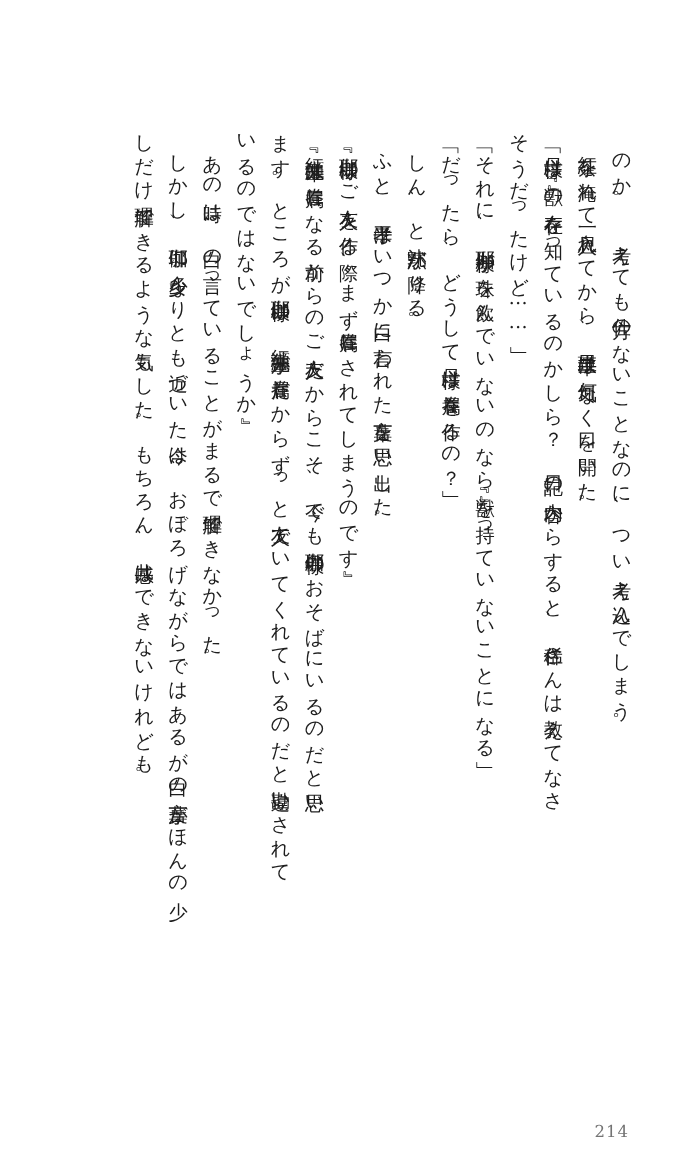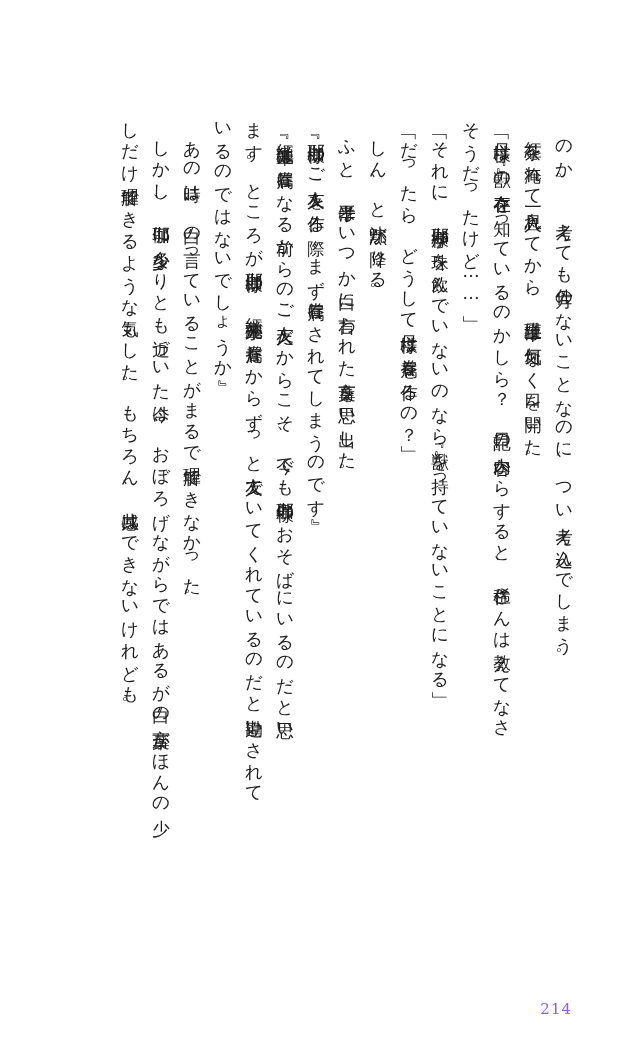--- a/index.html
+++ b/index.html
@@ -47,25 +47,25 @@
     color: #1d1d1d;
     font-family: "DejaVu Serif", "Liberation Serif", serif;
     overflow: visible;
   }
   .line.indent {
     padding-top: 18px;
     box-sizing: border-box;
   }
   .page-number {
     position: absolute;
-    bottom: 32px;
+    bottom: 12px;
     right: 48px;
     font-size: 15px;
     letter-spacing: 1px;
-    color: #8b5cf6;
+    color: #737373;
     font-family: "DejaVu Serif", "Liberation Serif", serif;
   }
 </style>
 </head>
 <body>
 
 <div class="page">
 
   <div class="text-block">
     <div class="line indent">のか。　考えても仕方のないことなのに、つい考え込んでしまう。</div>

